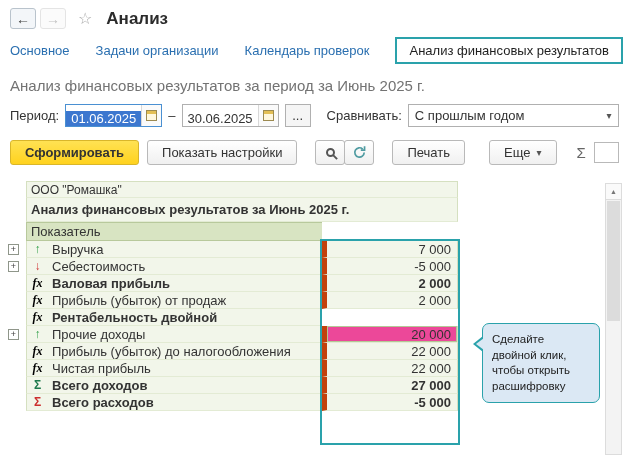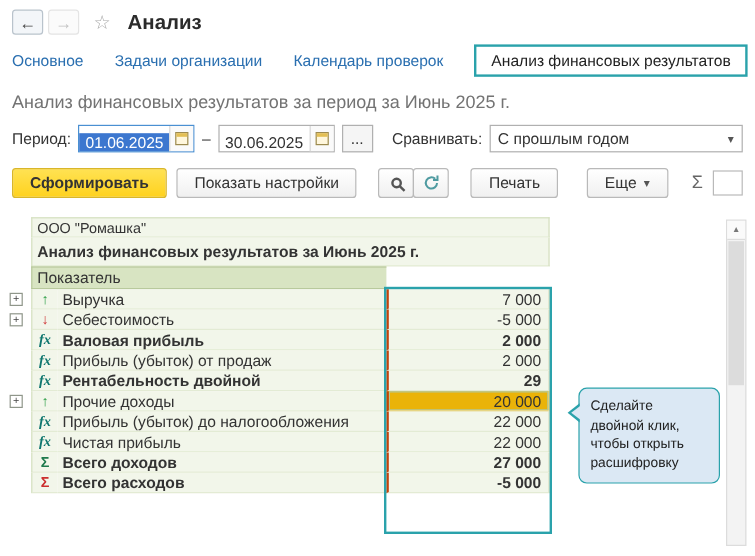--- a/index.html
+++ b/index.html
@@ -74,34 +74,34 @@
   .trow.header-row { height:19px; }
   .exp-cell { width:18px; display:flex; align-items:center; background:#fff; }
   .exp-box { width:11px; height:11px; border:1px solid #8f968a; background:#fff;
              display:flex; align-items:center; justify-content:center;
              font-size:9px; line-height:9px; color:#444; cursor:pointer; }
   .exp-box::before { content:"+"; }
   .cell { display:flex; align-items:center; background:#f2f6ea; border-bottom:1px solid #e3ebd4; }
   .ind-cell { width:22px; justify-content:center; font-size:12px; border-left:1px solid #d5e0c0; }
   .lbl-cell { width:274px; padding-left:4px; }
   .val-cell { width:136px; justify-content:flex-end; padding-right:6px;
-              border-left:2px solid #c2410c; border-right:1px solid #d5e0c0; }
-  .val-cell.hl { background:#eab308; box-shadow:inset 0 0 0 1px #b4c896; }
+              border-left:5px solid #c2410c; border-right:1px solid #d5e0c0; }
+  .val-cell.hl { background:#ec4899; box-shadow:inset 0 0 0 1px #b4c896; }
   .span-cell { width:432px; padding-left:4px; border-left:1px solid #d5e0c0; border-right:1px solid #d5e0c0; }
   .org-row .span-cell { font-size:12px; border-top:1px solid #d5e0c0; }
   .title-row .span-cell { font-weight:bold; font-size:13px; }
   .hdr-left { width:296px; padding-left:4px; background:#d8e4c2;
               border-top:1px solid #b8c99c; border-bottom:1px solid #b8c99c; border-left:1px solid #b8c99c; }
   .hdr-right { width:136px; justify-content:center; background:#d8e4c2; font-weight:bold;
                border-top:1px solid #b8c99c; border-bottom:1px solid #b8c99c;
                border-left:1px solid #b8c99c; border-right:1px solid #b8c99c; }
   .trow.bold .lbl-cell, .trow.bold .val-cell { font-weight:bold; }
   .ic-up { color:#2c9e45; font-weight:bold; }
   .ic-down { color:#d03a3a; font-weight:bold; }
-  .ic-fx { font-style:italic; font-family:"Liberation Serif", serif; font-weight:bold; font-size:12px; color:#0f766e; }
+  .ic-fx { font-style:italic; font-family:"Liberation Serif", serif; font-weight:bold; font-size:12px; color:#000000; }
   .ic-sigma { color:#1f7a4d; font-weight:bold; }
   .ic-sigma-red { color:#cc2f2f; font-weight:bold; }
 
   
   .col-box { position:absolute; left:312px; top:58px; width:140px; height:206px;
              border:2px solid #2aa2ab; pointer-events:none; }
 
   
   .callout { position:absolute; left:474px; top:142px; width:118px;
              background:#dbe8f4; border:1px solid #2aa2ab; border-radius:7px;
@@ -240,21 +240,20 @@
     <div class="cell lbl-cell">Прибыль (убыток) от продаж</div>
     <div class="cell val-cell">2 000</div>
   </div>
 
   <div class="trow data-row bold">
     <div class="exp-cell">
       <span class="exp-box" style="visibility: hidden;"></span>
     </div>
     <div class="cell ind-cell ic-fx">fx</div>
     <div class="cell lbl-cell">Рентабельность двойной</div>
-    <div class="cell val-cell">29</div>
   </div>
 
   <div class="trow data-row">
     <div class="exp-cell">
       <span class="exp-box"></span>
     </div>
     <div class="cell ind-cell ic-up">↑</div>
     <div class="cell lbl-cell">Прочие доходы</div>
     <div class="cell val-cell hl">20 000</div>
   </div>

